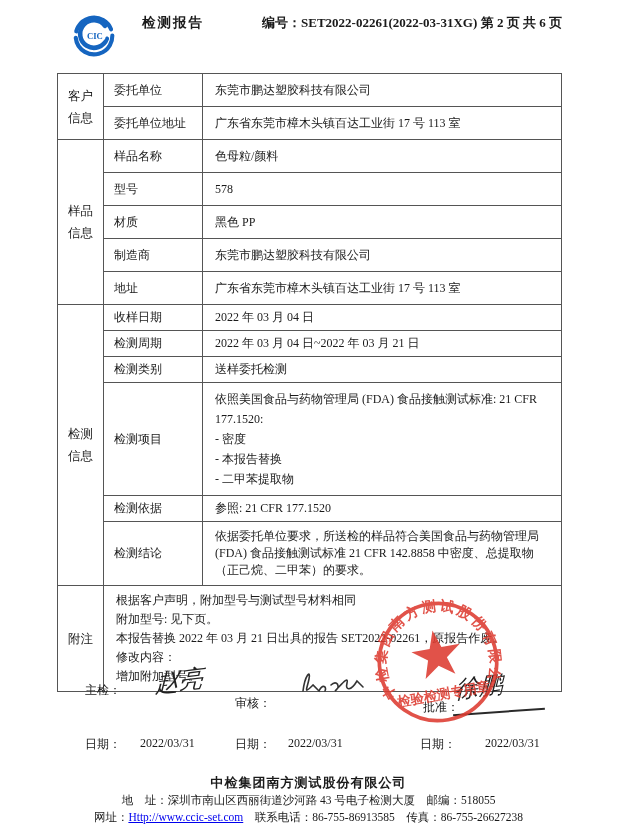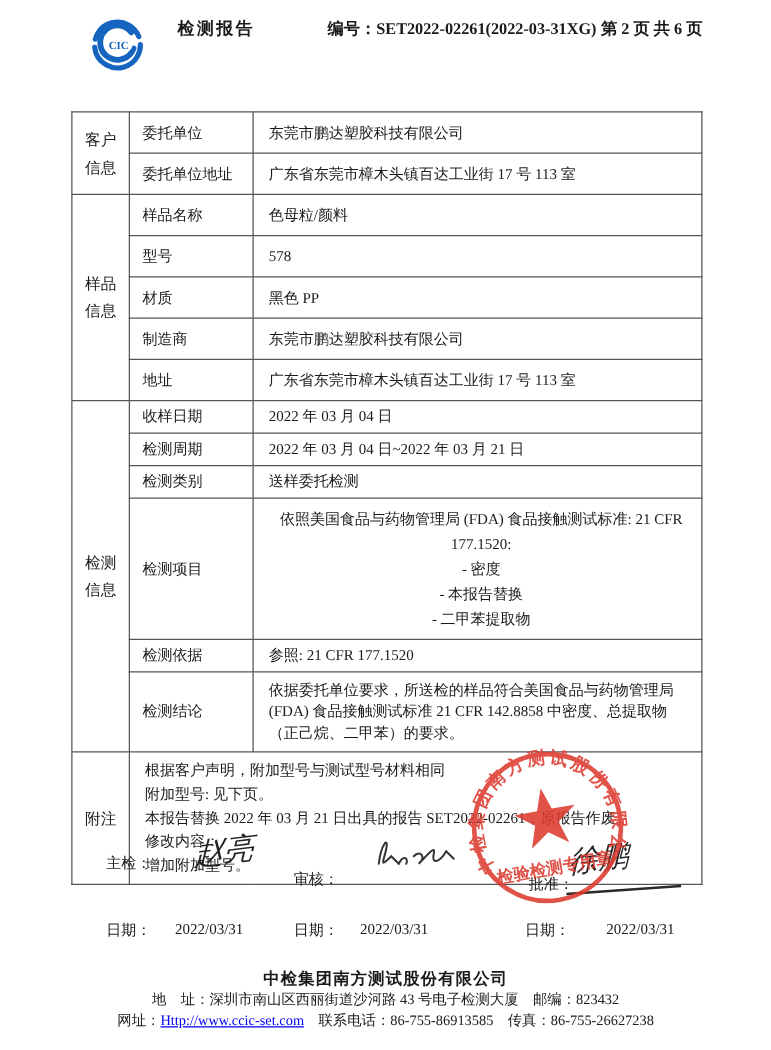--- a/index.html
+++ b/index.html
@@ -12,31 +12,31 @@
   .hdr {
     position:absolute; top:14px; left:71px; right:55px; height:46px;
     display:flex; align-items:flex-start;
   }
   .logo-wrap { width:50px; height:44px; display:flex; align-items:center; }
   .hdr-title { font-size:13.5px; font-weight:bold; margin-left:21px; letter-spacing:2px; }
   .hdr-no { font-size:13px; font-weight:bold; margin-left:58px; white-space:nowrap; }
   .hdr-pages { font-size:13px; font-weight:bold; margin-left:auto; white-space:nowrap; }
   
   table.rep {
-    position:absolute; top:89px; left:57px; width:505px;
+    position:absolute; top:73px; left:57px; width:505px;
     border-collapse:collapse; font-size:12px;
   }
   table.rep th, table.rep td { border:1px solid #555; font-weight:normal; }
   th.c1 { width:46px; text-align:center; vertical-align:middle; font-size:12.5px; line-height:22px; }
   td.c2 { width:99px; padding:4px 4px 4px 10px; vertical-align:middle; }
   td.c3 { padding:4px 22px 4px 12px; vertical-align:middle; }
   tr.h33 > td { height:33px; }
   tr.h25 > td { height:25px; }
   td.lines { padding:6px 6px 6px 12px; }
-  td.lines div { line-height:20px;text-align:center; }
+  td.lines div { line-height:20px; }
   td.concl { line-height:17px; padding:6px 10px 6px 12px; }
   td.notes { padding:5px 6px 5px 12px; }
   td.notes div { line-height:19px;font-family:Liberation Serif, serif; }
   
   .sig-area { position:absolute; top:643px; left:57px; width:505px; height:132px; font-size:12px; }
   .sig-area .lbl { position:absolute; white-space:nowrap; }
   .sig-name {
     position:absolute; font-size:24px; font-style:italic; color:#222;
     transform:rotate(-7deg) skewX(-8deg); white-space:nowrap;
   }
@@ -188,17 +188,17 @@
       <path id="seal-arc" d="M 26,97 A 51,51 0 1 1 114,97" fill="none"></path>
       <text font-size="13.8" fill="#dd3b30" letter-spacing="2.6" font-weight="bold" font-family="Liberation Serif, serif">
         <textPath href="#seal-arc" startOffset="2">中检集团南方测试股份有限公司</textPath>
       </text>
       <text x="70" y="106" text-anchor="middle" font-size="13" font-weight="bold" fill="#dd3b30" font-family="Liberation Serif, serif">检验检测专用章</text>
     </svg>
   </div>
 
   <div class="ftr">
     <div class="company">中检集团南方测试股份有限公司</div>
-    <div class="line"><span>地　址：</span><span>深圳市南山区西丽街道沙河路 43 号电子检测大厦</span><span>　邮编：</span><span>823432</span></div>
+    <div class="line"><span>地　址：</span><span>深圳市南山区西丽街道沙河路 43 号电子检测大厦</span><span>　邮编：</span><span>518055</span></div>
     <div class="line"><span>网址：</span><a class="weblink" href="#">Http://www.ccic-set.com</a><span>　联系电话：</span><span>86-755-86913585</span><span>　传真：</span><span>86-755-26627238</span></div>
   </div>
 
 </div>
 
 </body></html>

